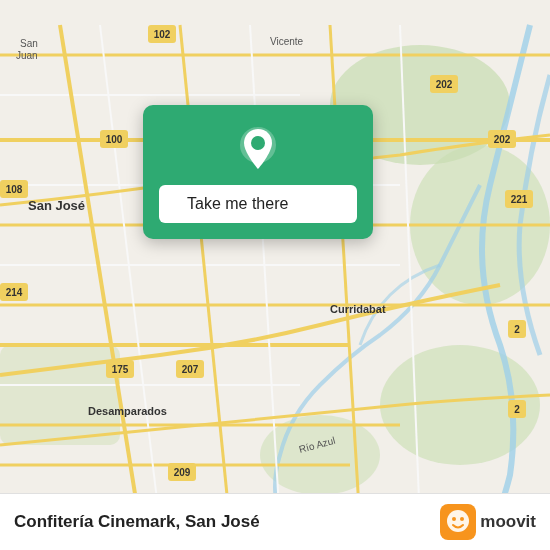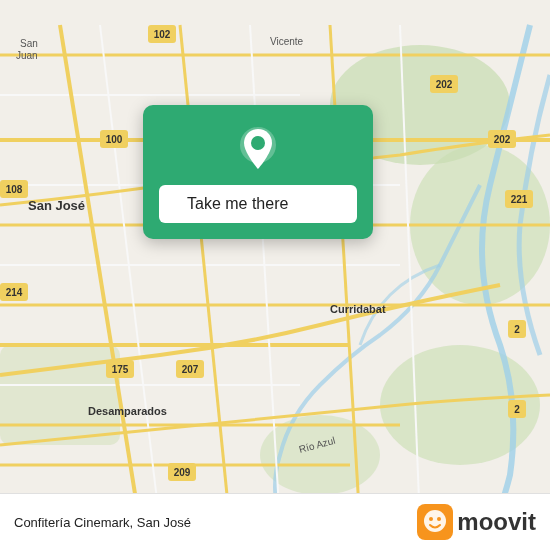--- a/index.html
+++ b/index.html
@@ -48,22 +48,22 @@
       flex-direction: column;
     }
 
     .attribution {
       font-size: 10px;
       color: #888;
       margin-bottom: 3px;
     }
 
     .location-name {
-      font-size: 13px;
-      font-weight: 400;
+      font-size: 17px;
+      font-weight: 700;
       color: #222;
     }
 
     .moovit-logo {
       display: flex;
       align-items: center;
       gap: 4px;
     }
 
     .moovit-icon {
@@ -73,21 +73,21 @@
       border-radius: 8px;
       display: flex;
       align-items: center;
       justify-content: center;
       color: white;
       font-size: 18px;
       font-weight: bold;
     }
 
     .moovit-text {
-      font-size: 24px;
+      font-size: 17px;
       font-weight: bold;
       color: #333;
     }
 
     
     .card-overlay {
       position: absolute;
       top: 105px;
       left: 143px;
       width: 230px;

